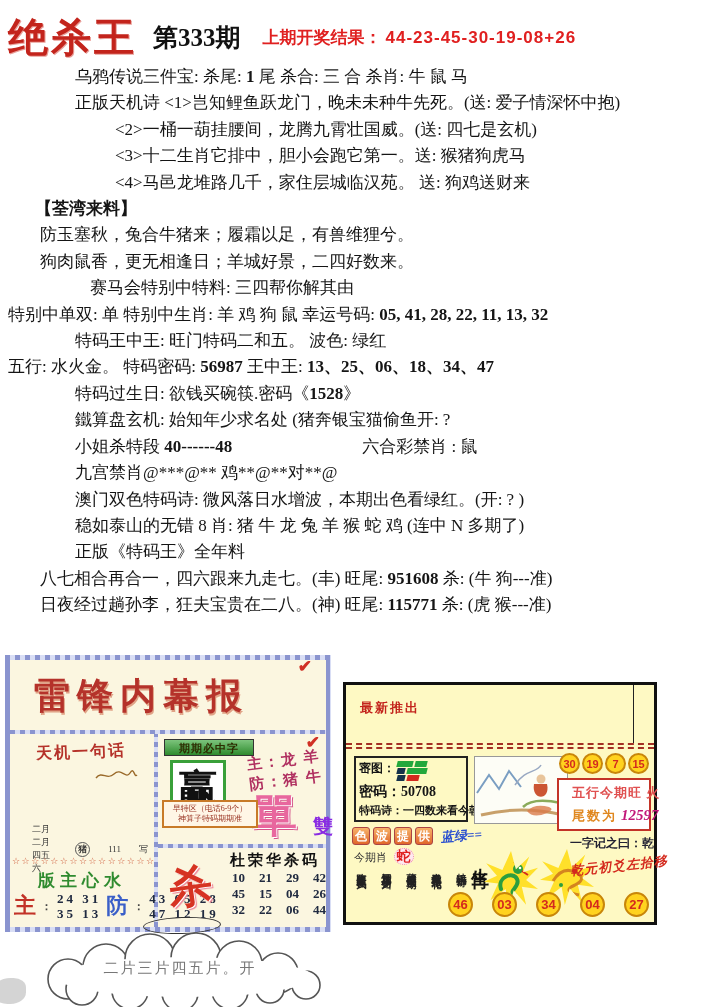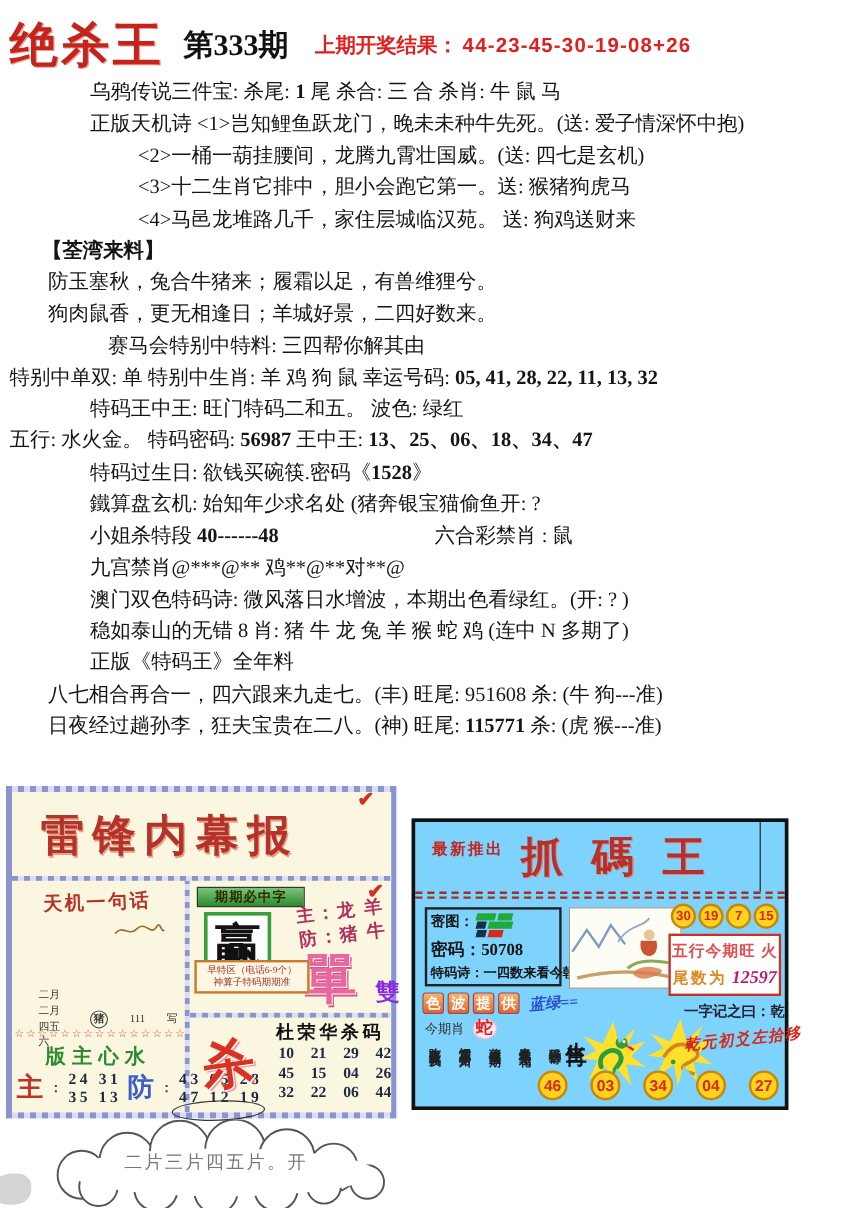--- a/index.html
+++ b/index.html
@@ -69,21 +69,21 @@
               padding:2px 1px;font-size:8px;color:#993322;text-align:center;line-height:10px;box-sizing:border-box;}
   .du-cell{height:76px;display:flex;}
   .sha{font-size:44px;color:#d63322;font-weight:bold;padding:10px 4px 0 10px;
        text-shadow:1px 1px 0 #fff,2px 2px 1px #e89;transform:rotate(-8deg);}
   .du-right{flex:1;padding-top:3px;}
   .du-title{font-size:15px;font-weight:bold;letter-spacing:3px;color:#111;margin-left:14px;}
   .du-row{display:flex;gap:14px;font-size:13px;font-weight:bold;color:#202a40;line-height:16px;margin-left:16px;}
 
   
   .zm-panel{position:absolute;left:343px;top:682px;width:314px;height:243px;border:3px solid #111;
-            background:#7dd3fc;box-sizing:border-box;}
+            background:#fef9c3;box-sizing:border-box;}
   .zm-header{position:relative;height:58px;}
   .zm-promo{position:absolute;left:14px;top:14px;color:#c3241c;font-weight:bold;font-size:13px;letter-spacing:2px;}
   .zm-title{position:absolute;left:88px;top:6px;color:#b5322a;font-size:35px;font-weight:bold;
             letter-spacing:24px;text-shadow:1px 1px 0 #d88;white-space:nowrap;}
   .zm-vline{position:absolute;right:20px;top:0;width:1px;height:58px;background:#222;}
   .zm-sep{height:2px;border-top:2px dashed #a33025;border-bottom:2px dashed #a33025;}
   .zm-mid{position:relative;height:80px;}
   .mi-box{position:absolute;left:8px;top:7px;width:114px;height:66px;border:2px solid #222;
           padding:2px 3px;box-sizing:border-box;white-space:nowrap;}
   .mi-top{display:flex;align-items:flex-start;font-size:12px;font-weight:bold;}
@@ -96,21 +96,21 @@
   .teshi{font-size:11px;font-weight:bold;margin-top:2px;}
   .paint-box{position:absolute;left:128px;top:7px;width:92px;height:66px;border:1px solid #999;
              background:#fdfdf6;overflow:hidden;}
   .zm-right{position:absolute;right:3px;top:4px;width:94px;}
   .ballrow{display:flex;gap:2px;justify-content:center;}
   .ball{border-radius:50%;background:#ffd21e;border:2px solid #c8860a;color:#d42a1e;font-weight:bold;
         display:flex;align-items:center;justify-content:center;box-sizing:border-box;
         font-family:"Liberation Sans",sans-serif;}
   .ball.small{width:21px;height:21px;font-size:11px;}
   .ball.big{width:25px;height:25px;font-size:13px;}
-  .wux-box{margin-top:4px;border:2px solid #c33327;background:#fff;padding:4px 1px;text-align:center;}
+  .wux-box{margin-top:4px;border:2px solid #c33327;background:#fff;padding:4px 13px;text-align:center;}
   .wux1{color:#e05050;font-size:13px;font-weight:bold;letter-spacing:1px;white-space:nowrap;}
   .wux2{margin-top:4px;white-space:nowrap;}
   .wl{color:#e08820;font-weight:bold;font-size:13px;letter-spacing:2px;}
   .wv{color:#c2187a;font-weight:bold;font-size:15px;font-style:italic;}
   .zm-low{position:absolute;left:0;top:142px;right:0;bottom:0;}
   .sebo-row{position:absolute;left:6px;top:0;display:flex;gap:3px;align-items:center;}
   .sebo-ch{width:16px;height:16px;background:linear-gradient(#f7b36a,#e0662a);color:#fff;border:1px solid #a44;
            border-radius:3px;font-size:12px;font-weight:bold;display:flex;align-items:center;justify-content:center;}
   .sebo-hand{color:#2a4fd0;font-size:13px;font-weight:bold;font-style:italic;margin-left:5px;transform:rotate(-4deg);}
   .jqx-row{position:absolute;left:8px;top:21px;font-size:11px;color:#333;}
@@ -160,21 +160,21 @@
       <div class="bline i8"><span>特别中单双: 单 特别中生肖: 羊 鸡 狗 鼠 幸运号码: </span><span style="font-weight: bold;">05, 41, 28, 22, 11, 13, 32</span></div>
       <div class="bline i75"><span>特码王中王: 旺门特码二和五。 波色: 绿红</span></div>
       <div class="bline i8"><span>五行: 水火金。 特码密码: </span><span style="font-weight: bold;">56987</span><span> 王中王: </span><span style="font-weight: bold;">13、25、06、18、34、47</span></div>
       <div class="bline i75"><span>特码过生日: 欲钱买碗筷.密码《</span><span style="font-weight: bold;">1528</span><span>》</span></div>
       <div class="bline i75"><span>鐵算盘玄机: 始知年少求名处 (猪奔银宝猫偷鱼开: ?</span></div>
       <div class="bline i75"><span>小姐杀特段 </span><span style="font-weight: bold;">40------48</span><span style="margin-left: 130px;">六合彩禁肖 : 鼠</span></div>
       <div class="bline i75"><span>九宫禁肖@***@** 鸡**@**对**@</span></div>
       <div class="bline i75"><span>澳门双色特码诗: 微风落日水增波，本期出色看绿红。(开: ? )</span></div>
       <div class="bline i75"><span>稳如泰山的无错 8 肖: 猪 牛 龙 兔 羊 猴 蛇 鸡 (连中 N 多期了)</span></div>
       <div class="bline i75"><span>正版《特码王》全年料</span></div>
-      <div class="bline i40"><span>八七相合再合一，四六跟来九走七。(丰) 旺尾: </span><span style="font-weight: normal;">951608</span><span> 杀: (牛  狗---准)</span></div>
+      <div class="bline i40"><span>八七相合再合一，四六跟来九走七。(丰) 旺尾: </span><span style="font-weight: bold;">951608</span><span> 杀: (牛  狗---准)</span></div>
       <div class="bline i40"><span>日夜经过趟孙李，狂夫宝贵在二八。(神) 旺尾: </span><span style="font-weight: bold;">115771</span><span> 杀: (虎  猴---准)</span></div>
     </div>
 
   <div class="lf-wrap">
     <div class="lf-inner">
       <div class="lf-title-row">
         <span class="lf-title">雷锋内幕报</span>
         <span class="check c1">✔</span>
       </div>
       <div class="lf-div-h"></div>
@@ -259,21 +259,20 @@
             </div>
           </div>
         </div>
       </div>
     </div>
   </div>
 
   <div class="zm-panel">
     <div class="zm-header">
       <span class="zm-promo">最新推出</span>
-      <span class="zm-title">抓碼王</span>
       <span class="zm-vline"></span>
     </div>
     <div class="zm-sep"></div>
     <div class="zm-mid">
       <div class="mi-box">
         <div class="mi-top">
           <span>宻图：</span>
           <span class="blkcol">
             <span class="blkrow">
                 <span class="bk g w16"></span>

